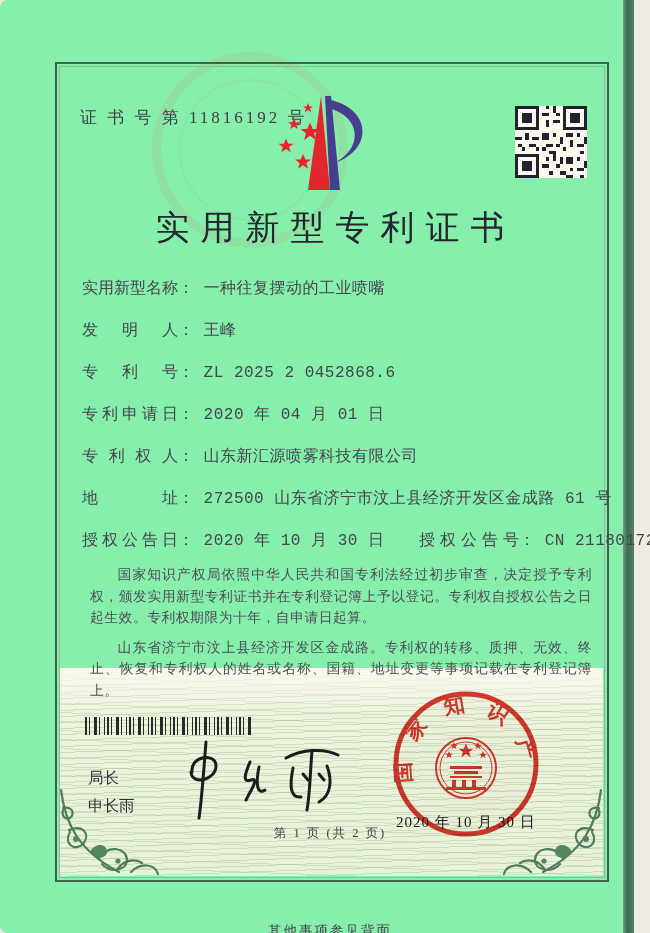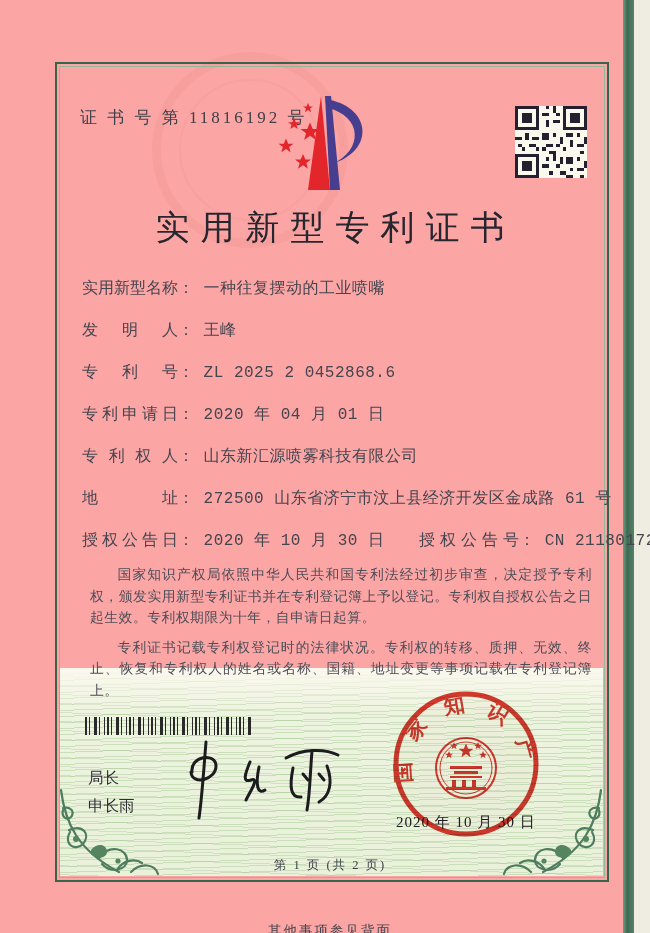--- a/index.html
+++ b/index.html
@@ -1,21 +1,21 @@
 <!DOCTYPE html>
 <html><head>
 <meta charset="utf-8">
 <style>
   html,body{margin:0;padding:0;}
   body{
     width:650px;height:933px;position:relative;overflow:hidden;
     background:#e9e6dc;
     font-family:"Liberation Serif","DejaVu Serif",serif;
   }
-  #photo{position:absolute;inset:0;background:#fca5a5;}
+  #photo{position:absolute;inset:0;background:#86efac;border-radius:8px;}
   
   .page-edge-dark{position:absolute;top:0;left:623px;width:11px;height:933px;background:linear-gradient(90deg,#6f9a80,#3d6b52 40%,#55806a);}
   .page-edge-light{position:absolute;top:0;left:634px;width:16px;height:933px;background:#efece1;}
 
   
   .frame{position:absolute;left:55px;top:62px;width:550px;height:816px;border:2px solid #396ank;}
   .frame{border:2px solid #39644a;}
   .frame-inner{position:absolute;inset:2px;border:1px solid #96b79b;}
 
   
@@ -60,21 +60,21 @@
       #2a2a2a 9px 12px,transparent 12px 14px,
       #2a2a2a 14px 15px,transparent 15px 19px,
       #2a2a2a 19px 20px,transparent 20px 22px);}
 
   .officer{position:absolute;left:88px;top:764px;font-size:15.5px;color:#2e2e34;line-height:28px;}
   .signature{position:absolute;left:162px;top:736px;width:195px;height:88px;}
 
   .seal{position:absolute;left:388px;top:688px;width:156px;height:156px;mix-blend-mode:multiply;opacity:0.95;}
   .seal-date{position:absolute;left:396px;top:813px;font-size:15px;color:#1d1d22;letter-spacing:1px;}
 
-  .page-num{position:absolute;left:55px;top:857px;width:550px;text-align:center;font-size:12.5px;color:#3c3c44;letter-spacing:2px;}
+  .page-num{position:absolute;left:55px;top:825px;width:550px;text-align:center;font-size:12.5px;color:#3c3c44;letter-spacing:2px;}
   .back-note{position:absolute;left:55px;top:896px;width:550px;text-align:center;font-size:13.5px;color:#44444c;letter-spacing:2px;margin-top:26px;}
 
   .flourish{position:absolute;width:118px;height:92px;}
   .flourish.left{left:57px;top:786px;transform:scaleX(-1);}
   .flourish.right{left:487px;top:786px;}
 </style>
 </head>
 <body>
 
 <div id="photo">
@@ -188,21 +188,21 @@
     <div class="frow">
       <span class="lbl">授权公告日</span><span class="sep">：</span>
       <span class="val">2020 年 10 月 30 日</span>
       <span class="grant-no"><span class="lbl">授权公告号</span><span class="sep">：</span>
       <span class="val">CN 211801725 U</span></span>
     </div>
   </div>
 
   <div class="paras">
     <p>国家知识产权局依照中华人民共和国专利法经过初步审查，决定授予专利权，颁发实用新型专利证书并在专利登记簿上予以登记。专利权自授权公告之日起生效。专利权期限为十年，自申请日起算。</p>
-    <p>专利证书记载专利权登记时的法律状况。专利权的转移、质押、无效、终止、恢复和专利权人的姓名或名称、国籍、地址变更等事项记载在专利登记簿上。</p>
+    <p>山东省济宁市汶上县经济开发区金成路。专利权的转移、质押、无效、终止、恢复和专利权人的姓名或名称、国籍、地址变更等事项记载在专利登记簿上。</p>
   </div>
 
   <div class="barcode"></div>
 
   <div class="officer">
     <div>局长</div>
     <div>申长雨</div>
   </div>
 
   <svg class="signature" viewBox="0 0 195 88">

